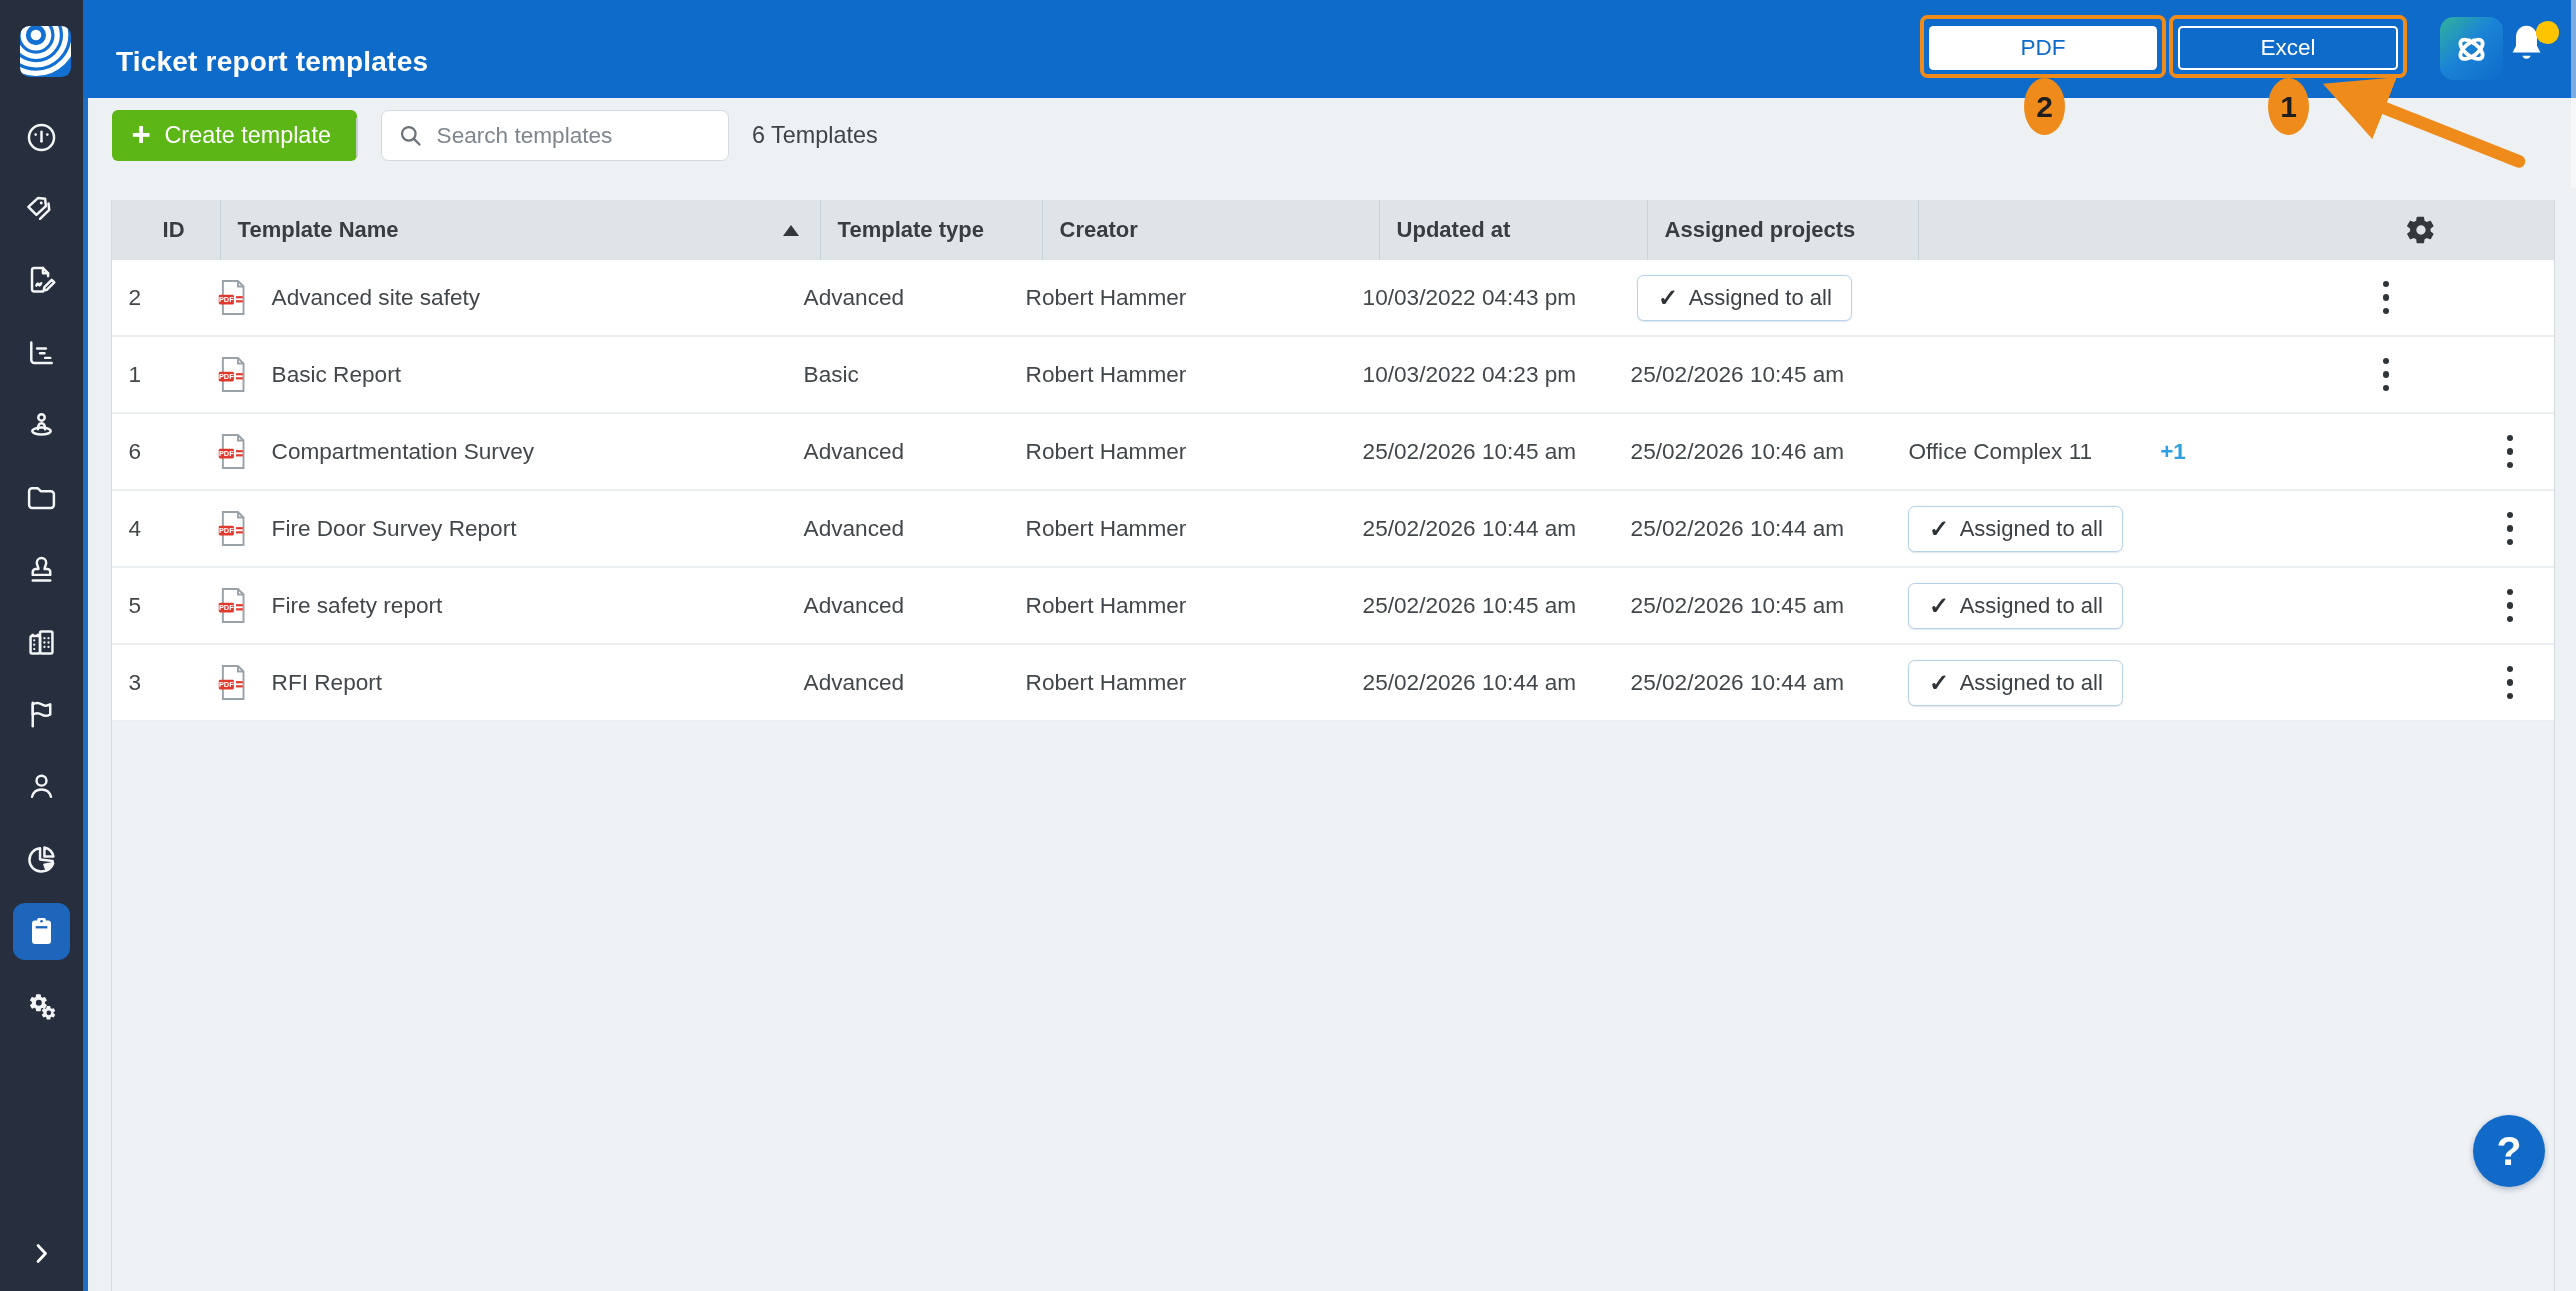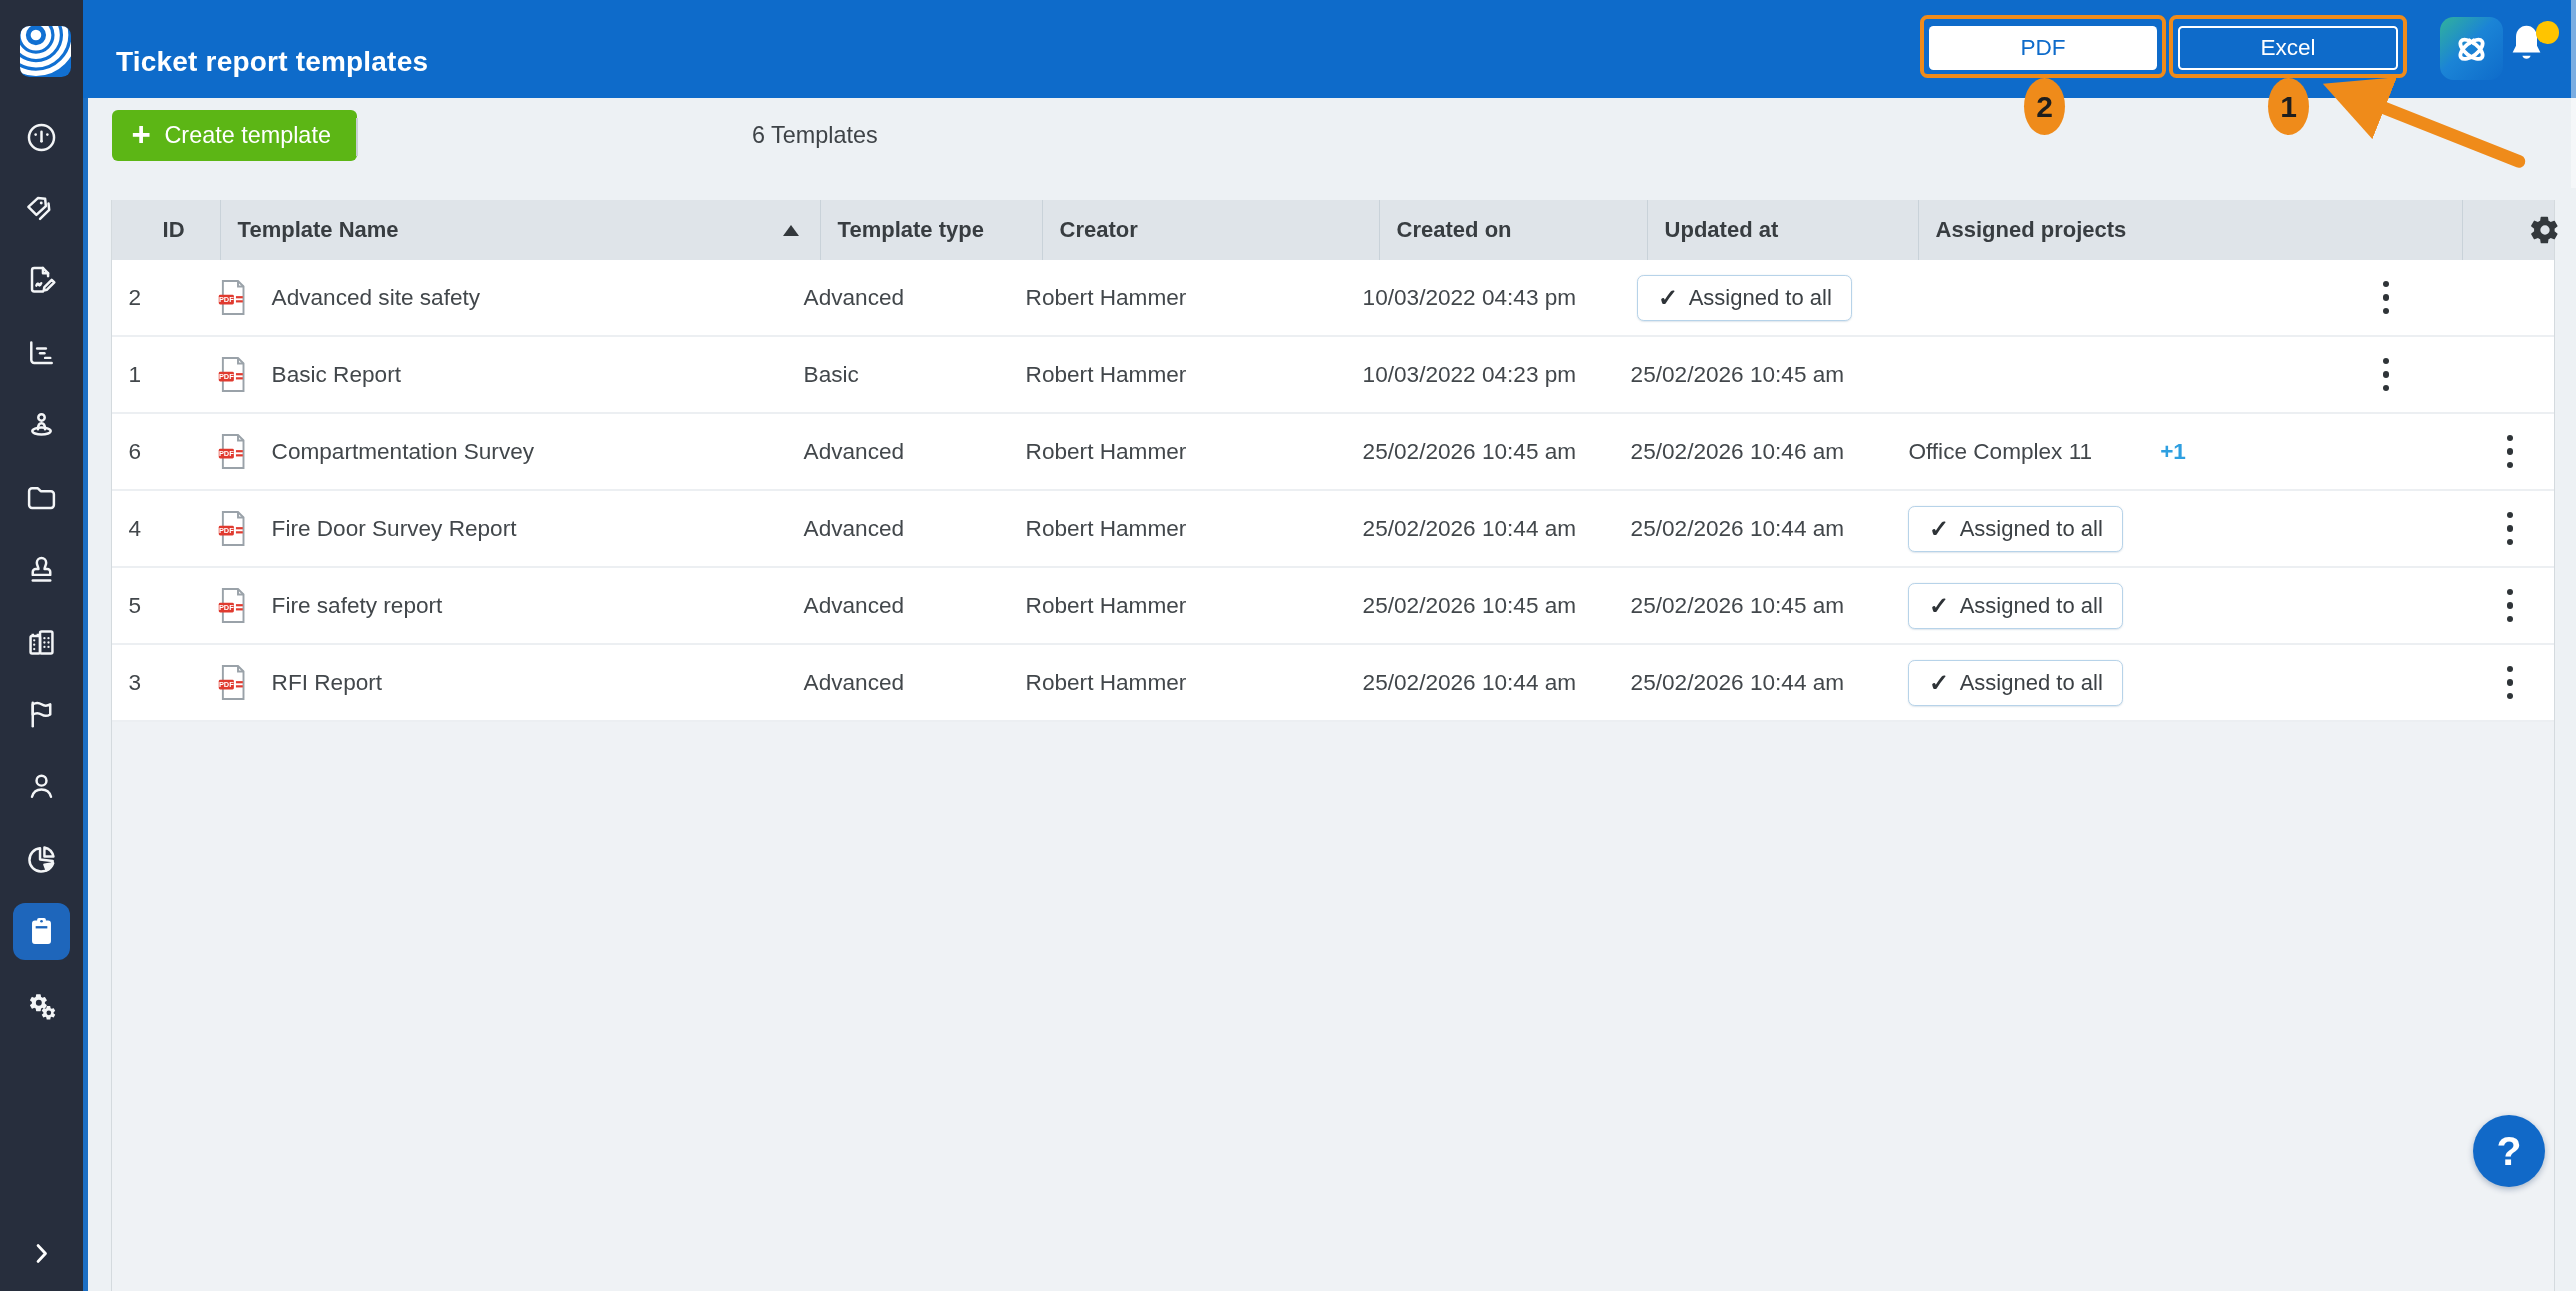--- a/index.html
+++ b/index.html
@@ -283,32 +283,38 @@
     </div>
   </aside>
 
   <div class="accent-strip"></div>
 
   <button class="create-btn">
     <span class="plus">+</span>
     <span>Create template</span>
   </button>
   <div class="tb-divider"></div>
+  <div class="search-box">
+    <svg width="27" height="27" viewBox="0 0 24 24" fill="none" stroke="#6b7278" stroke-width="2" stroke-linecap="round">
+      <circle cx="10.5" cy="10.5" r="6"></circle>
+        <line x1="15" y1="15" x2="20" y2="20"></line>
+    </svg>
+    <input type="text" placeholder="Search templates" style="">
+  </div>
   <div class="count-label">6 Templates</div>
 
   <section class="table">
     <div class="thead">
       <div class="th">ID</div>
       <div class="th">
         <span>Template Name</span>
         <span class="sort-asc"></span>
       </div>
       <div class="th">Template type</div>
       <div class="th">Creator</div>
-      <div class="th">Created on</div>
       <div class="th">Updated at</div>
       <div class="th">Assigned projects</div>
       <div class="th th-gear">
         <svg width="32" height="32" viewBox="0 0 24 24" fill="#33383c">
           <path d="M19.14,12.94a7,7,0,0,0,.06-.94,7,7,0,0,0-.06-.94l2.11-1.65a.5.5,0,0,0,.12-.64l-2-3.46a.5.5,0,0,0-.61-.22l-2.49,1a7.3,7.3,0,0,0-1.63-.94l-.38-2.65A.5.5,0,0,0,13.77,2H9.23a.5.5,0,0,0-.49.42L8.36,5.07a7.3,7.3,0,0,0-1.63.94l-2.49-1a.5.5,0,0,0-.61.22l-2,3.46a.5.5,0,0,0,.12.64L3.86,11.06a7,7,0,0,0,0,1.88L1.75,14.59a.5.5,0,0,0-.12.64l2,3.46a.5.5,0,0,0,.61.22l2.49-1a7.3,7.3,0,0,0,1.63.94l.38,2.65a.5.5,0,0,0,.49.42h4.54a.5.5,0,0,0,.49-.42l.38-2.65a7.3,7.3,0,0,0,1.63-.94l2.49,1a.5.5,0,0,0,.61-.22l2-3.46a.5.5,0,0,0-.12-.64ZM12,15.5A3.5,3.5,0,1,1,15.5,12,3.5,3.5,0,0,1,12,15.5Z"></path>
         </svg>
       </div>
     </div>
 
     <div class="tr">

